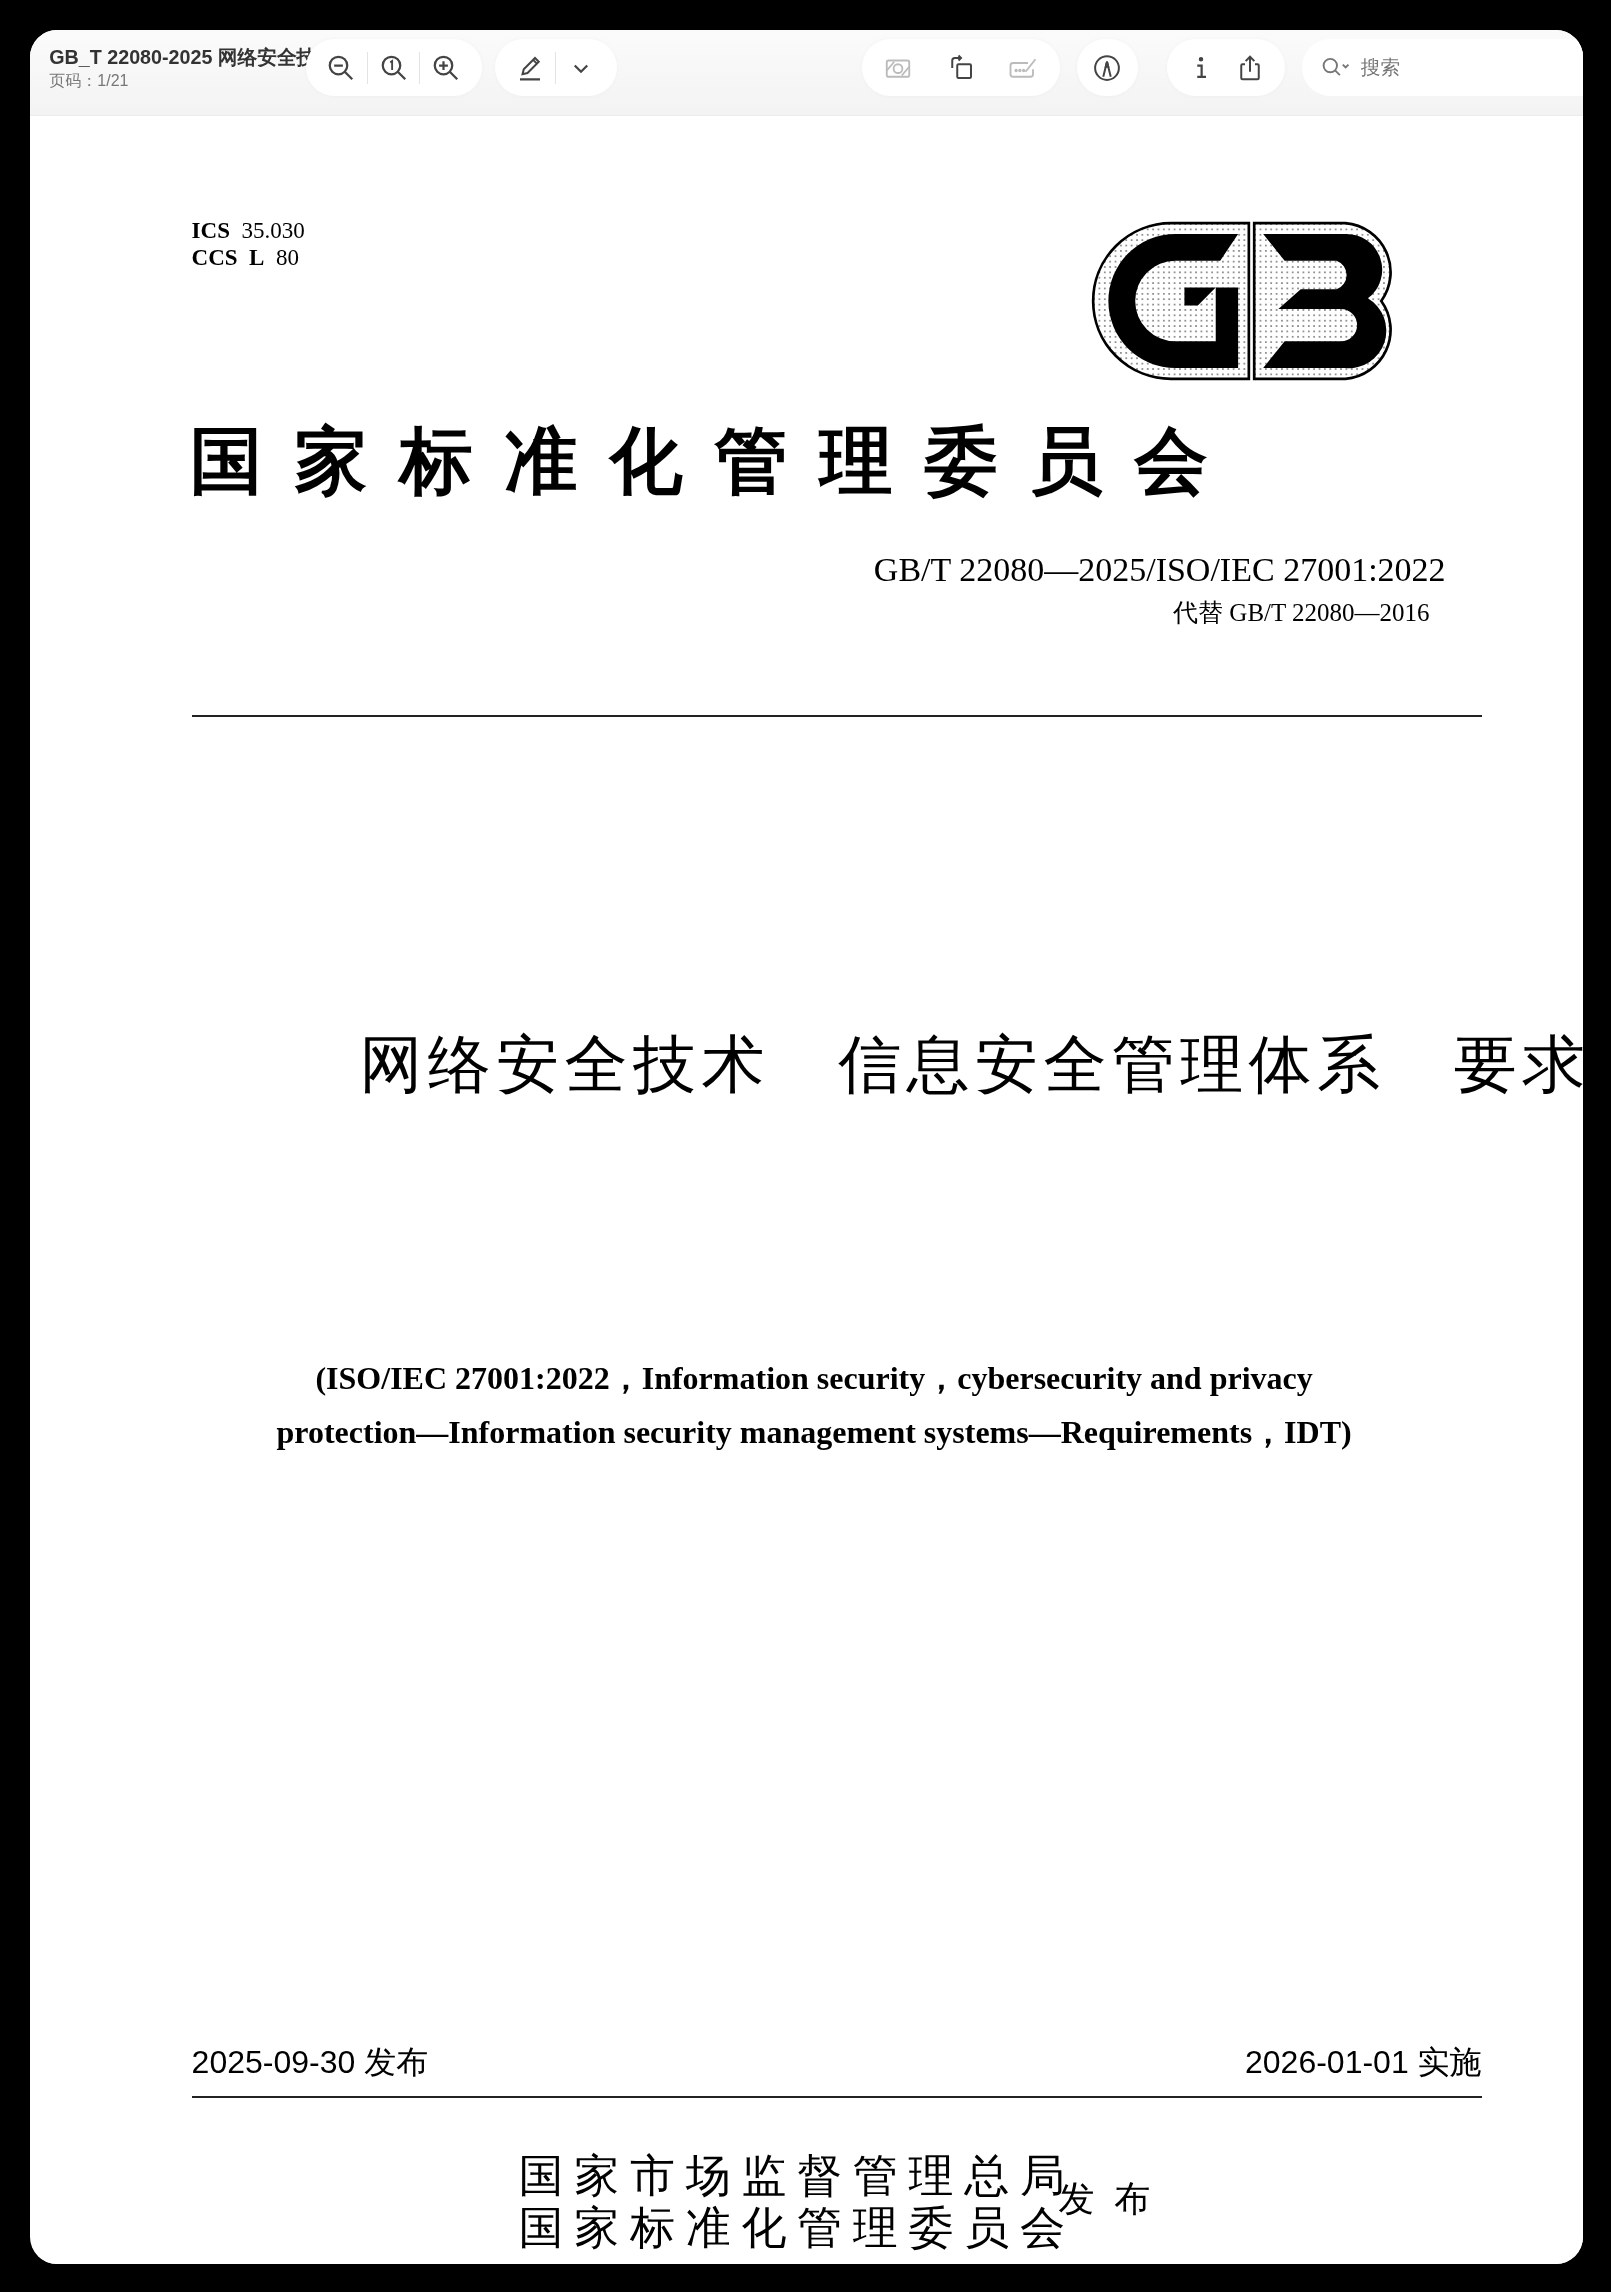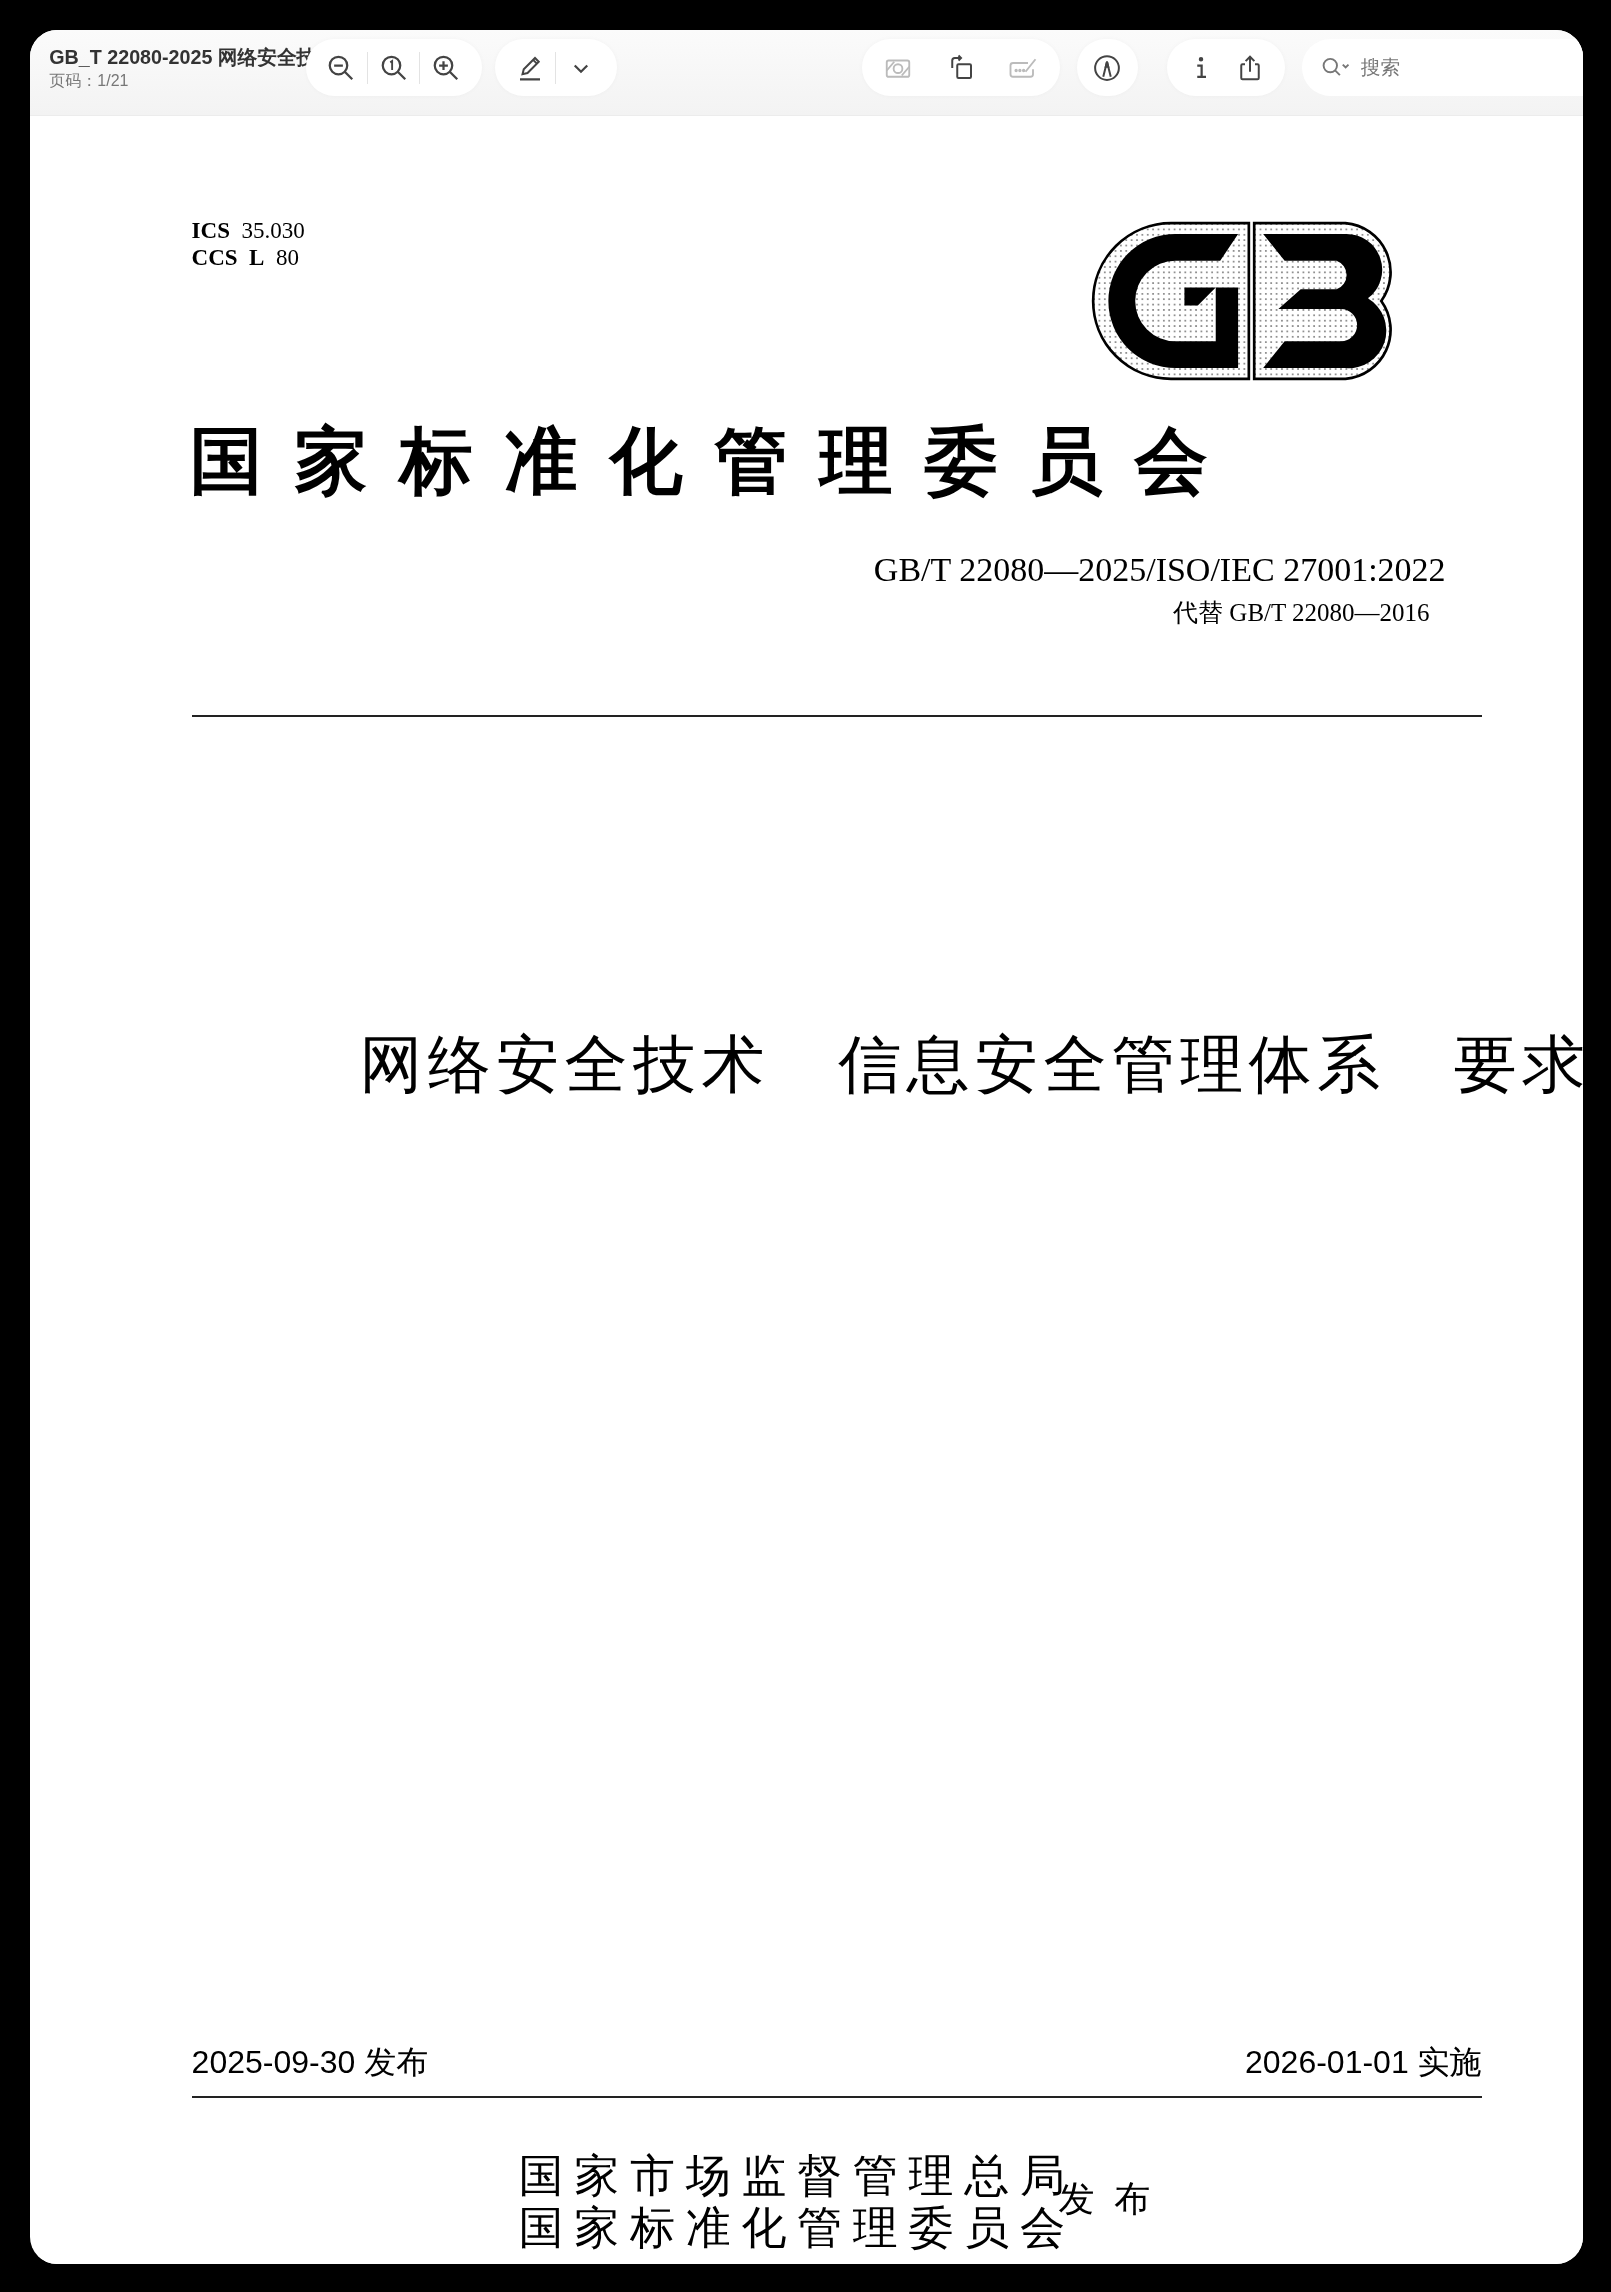--- a/index.html
+++ b/index.html
@@ -214,20 +214,24 @@
     </svg>
 
     <div class="national-title">国家标准化管理委员会</div>
     <div class="std-number serif">GB/T 22080—2025/ISO/IEC 27001:2022</div>
     <div class="replaces serif">代替 GB/T 22080—2016</div>
     <div class="hrule" style="top:598px;"></div>
 
     <div class="cn-title">网络安全技术　信息安全管理体系　要求</div>
 
 
+    <div class="iso-ref serif">
+      <div>(ISO/IEC 27001:2022，Information security，cybersecurity and privacy</div>
+      <div>protection—Information security management systems—Requirements，IDT)</div>
+    </div>
 
     <div class="issue-date">2025-09-30 发布</div>
     <div class="impl-date">2026-01-01 实施</div>
     <div class="hrule" style="top:1979px;"></div>
 
     <div class="issuers">
       <div>国家市场监督管理总局</div>
       <div>国家标准化管理委员会</div>
     </div>
     <div class="publish">发布</div>

